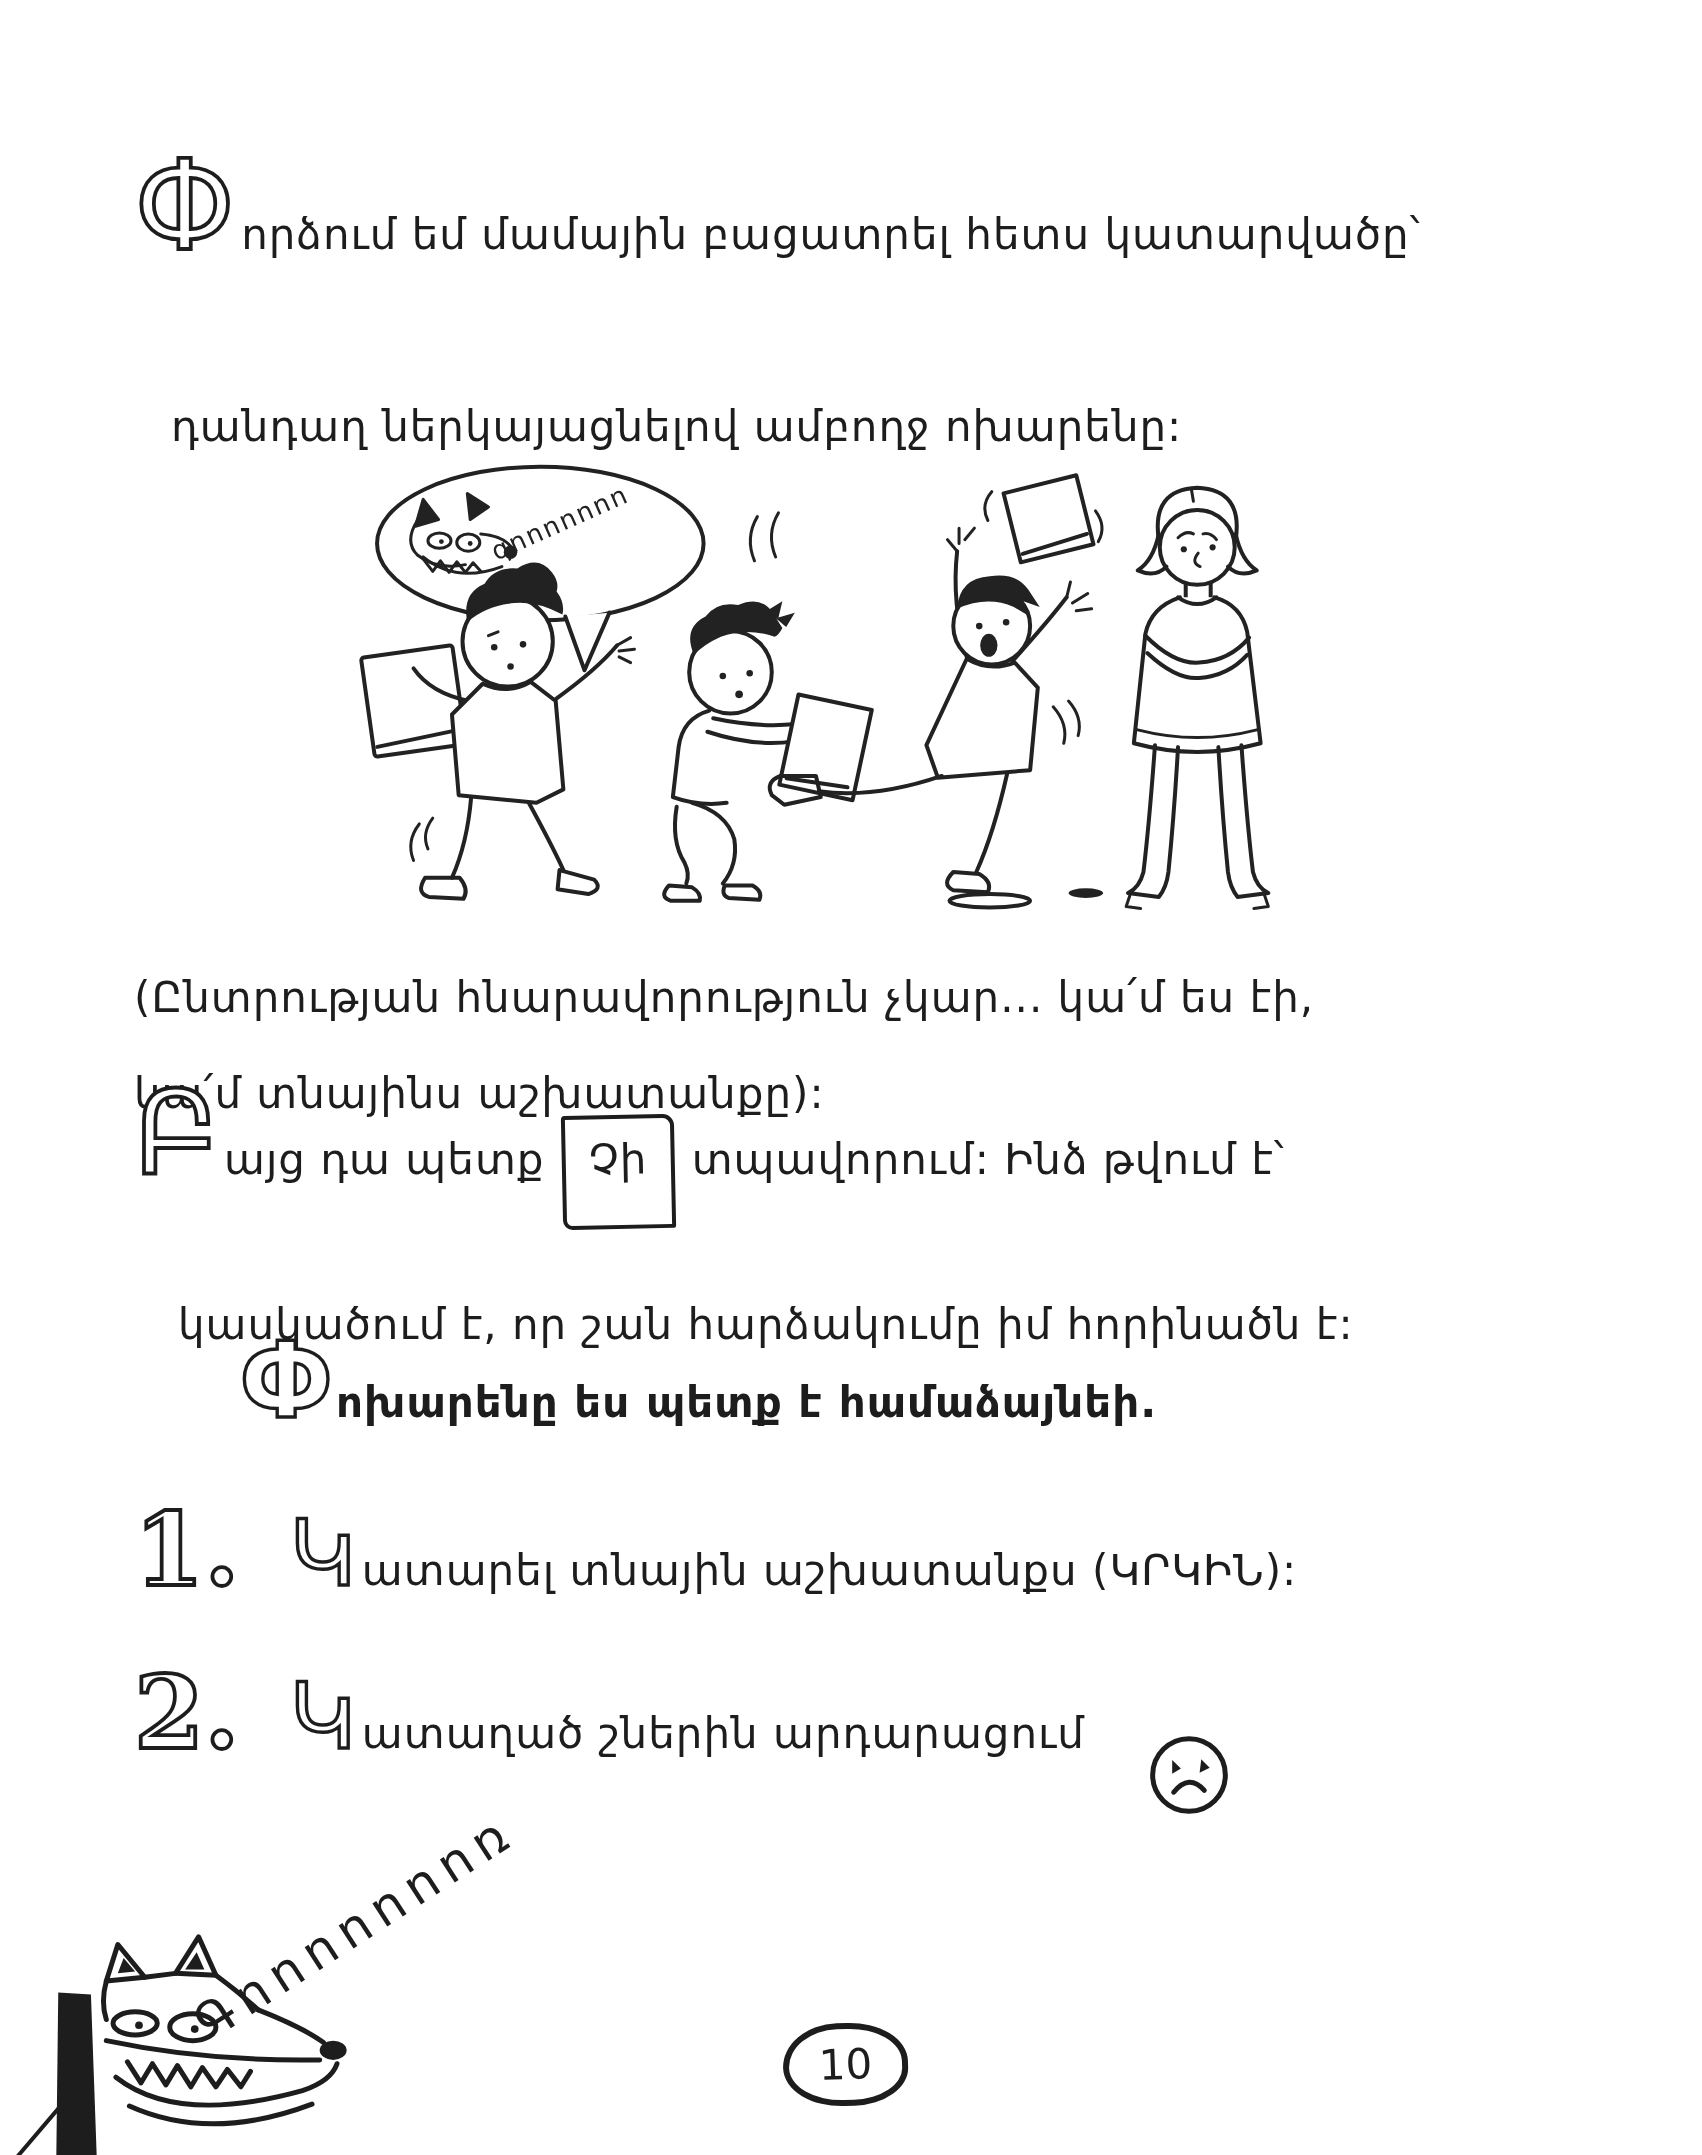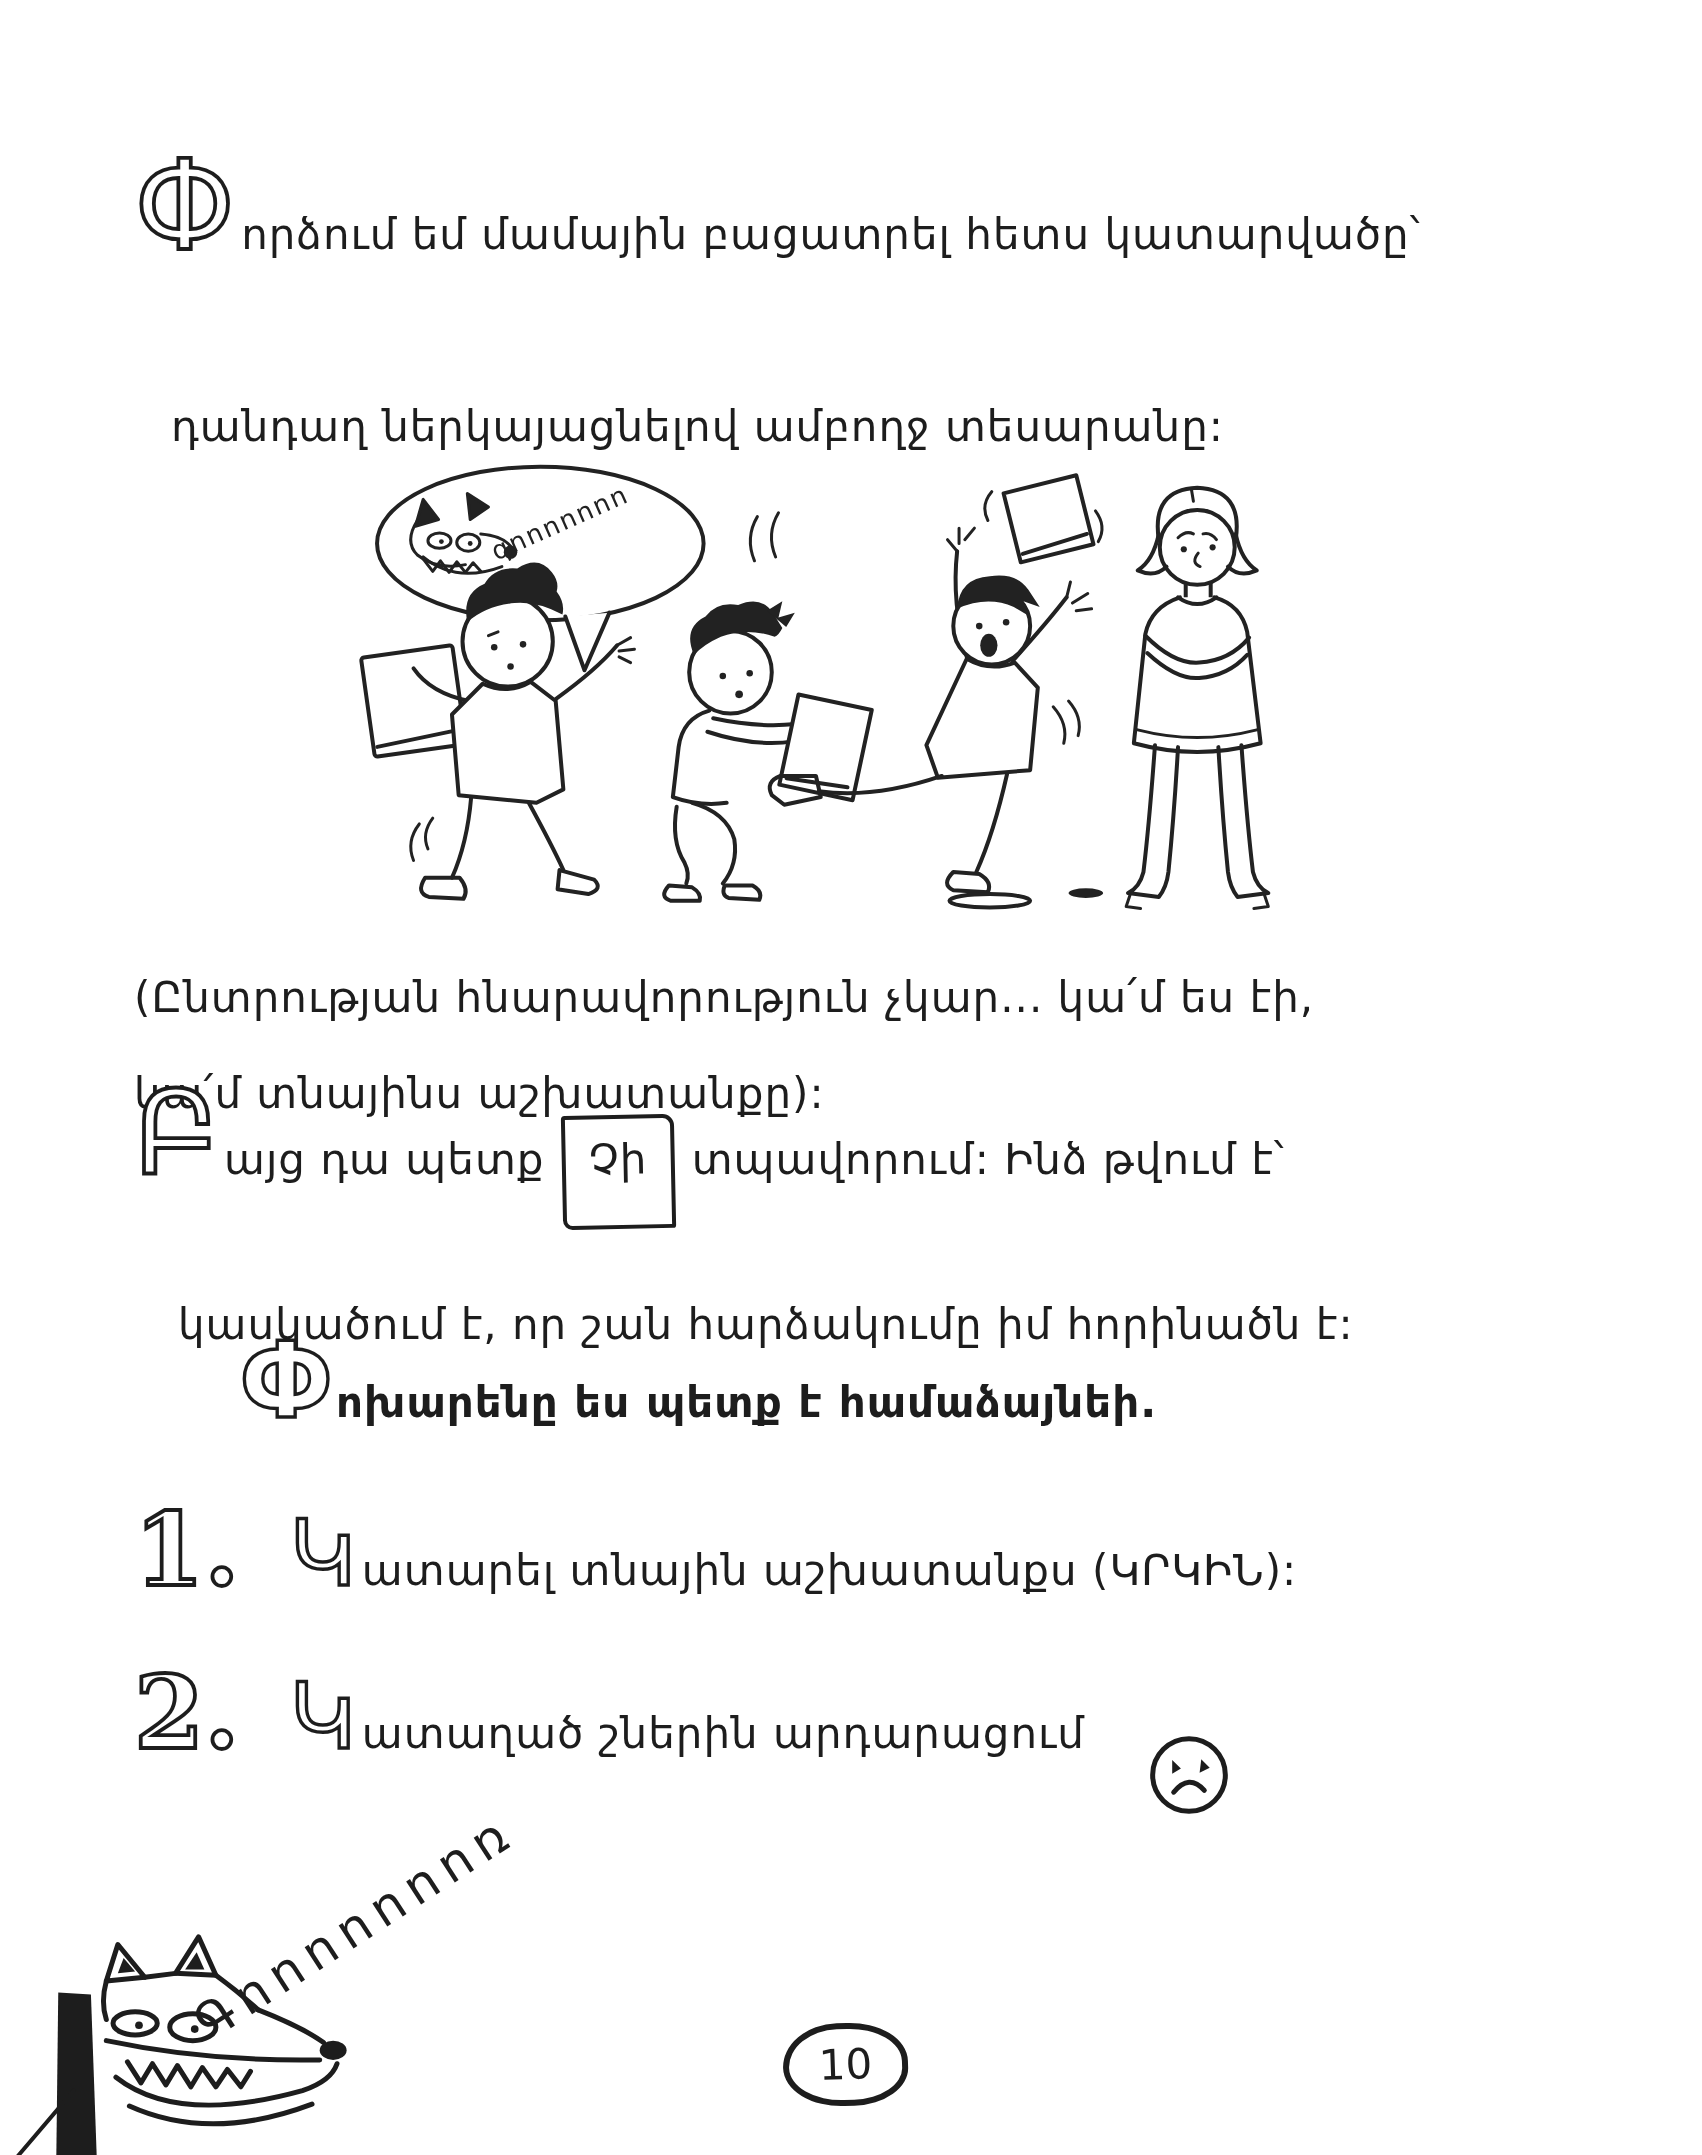--- a/index.html
+++ b/index.html
@@ -43,21 +43,21 @@
   svg *{ vector-effect:non-scaling-stroke; }
 </style>
 </head>
 <body>
 
 <div class="page">
 
   <div class="line" style="left:134px; top:206px;">
     <span class="dropcap">Փ</span><span>որձում եմ մամային բացատրել հետս կատարվածը՝</span>
   </div>
-  <div class="line" style="left:171px; top:403px;">դանդաղ ներկայացնելով ամբողջ տեսարանը:</div>
+  <div class="line" style="left:171px; top:403px;">դանդաղ ներկայացնելով ամբողջ ոխարենը:</div>
 
   <svg style="left:279px; top:459px;" width="999" height="461" viewBox="0 0 1040 480" fill="none" stroke="#222" stroke-width="4" stroke-linecap="round" stroke-linejoin="round">
 
     <g>
       <ellipse cx="272" cy="88" rx="170" ry="80"></ellipse>
       <path d="M 298 164 L 318 220 L 344 160" fill="#fff"></path>
       <g stroke-width="3">
         <path d="M150 42 l-8 28 l24 -7 z" fill="#222"></path>
         <path d="M196 36 l3 27 l19 -13 z" fill="#222"></path>
         <path d="M144 64 q-14 22 0 36 q20 16 50 10"></path>

